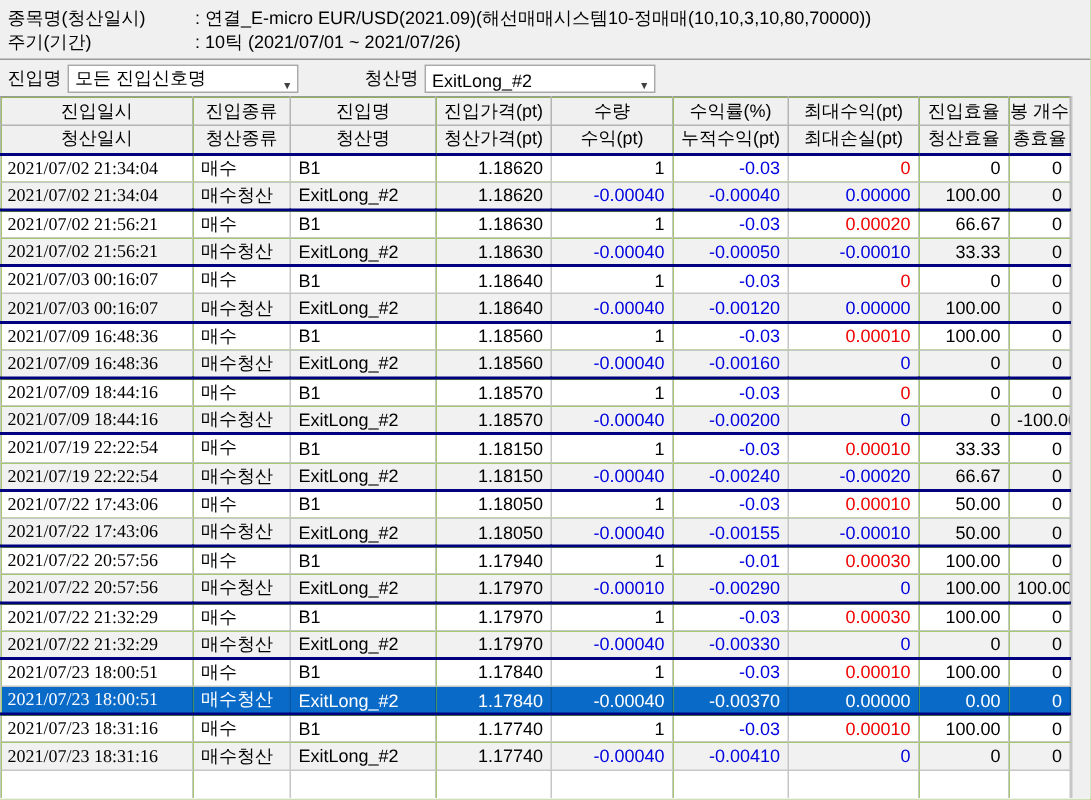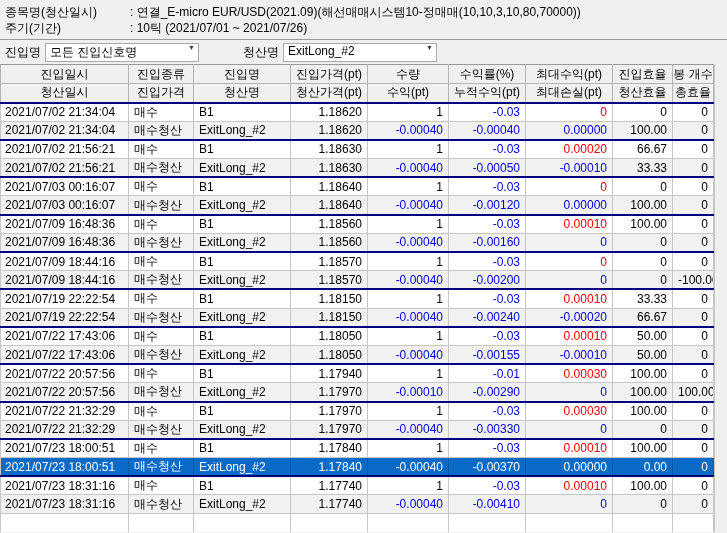--- a/index.html
+++ b/index.html
@@ -17,42 +17,42 @@
   
   .info-area{padding:4px 0 5px 5px;border-bottom:1px solid #9a9a9a;height:40px;}
   .info-line{display:flex;height:16px;line-height:16px;white-space:nowrap;}
   .info-label{width:125px;flex:0 0 125px;}
   .info-value{white-space:nowrap;text-align:right;}
   
   .filter-bar{height:24px;display:flex;align-items:center;padding-left:5px;}
   .filter-label{margin-right:4px;}
   .combo{
     width:154px;height:19px;background:#fff;border:1px solid #a9a9a9;
-    display:flex;align-items:flex-start;justify-content:space-between;
+    display:flex;align-items:flex-end;justify-content:space-between;
     padding:0 3px 0 4px;cursor:default;
   }
   .combo-text{white-space:nowrap;overflow:hidden;}
   .combo-arrow{font-size:7px;color:#404040;line-height:1;}
   .filter-gap{width:44px;}
   
   .grid-area{display:flex;align-items:stretch;height:468px;}
   table{border-collapse:collapse;table-layout:fixed;width:713px;background:#84cc16;flex:0 0 713px;}
   .right-filler{flex:1;background:var(--chrome);border-left:1px solid var(--grid);}
   th,td{
     overflow:hidden;white-space:nowrap;font-weight:normal;
     border-right:1px solid var(--grid);
   }
   thead th{
     background:var(--chrome);height:19px;text-align:center;
     border:1px solid #b4b4b4;border-top:1px solid #9a9a9a;
   }
   thead tr:last-child th{border-bottom:2px solid var(--navy);}
   tbody td{height:18.6px;padding:0 5px;}
   tbody td:nth-child(-n+3){text-align:left;padding-left:5px;}
-  tbody td:first-child{padding-left:4px;border-left:1px solid var(--grid);}
+  tbody td:first-child{padding-left:4px;border-left:1px solid var(--grid);font-family:Liberation Serif, serif;}
   tbody td:nth-child(n+4){text-align:right;}
   tr.entry{border-top:2px solid var(--navy);background:#fff;}
   tr.exit{border-top:1px solid var(--grid);border-bottom:1px solid var(--grid);background:var(--exitbg);}
   tr.entry td:nth-child(6){color:var(--blue);padding-left:32px;}
   tr.entry td:nth-child(7){color:var(--red);}
   tr.exit td:nth-child(5),tr.exit td:nth-child(6),tr.exit td:nth-child(7){color:var(--blue);}
   tr.selected td{background:var(--sel);color:var(--seltext) !important;border-right-color:var(--selline);}
   tr.filler{background:#fff;border-top:1px solid var(--grid);}
   tr.filler td{height:18px;}
 </style>
@@ -106,21 +106,21 @@
           <th>진입명</th>
           <th>진입가격(pt)</th>
           <th>수량</th>
           <th>수익률(%)</th>
           <th>최대수익(pt)</th>
           <th>진입효율</th>
           <th>봉 개수</th>
         </tr>
         <tr>
           <th>청산일시</th>
-          <th>진입가격</th>
+          <th>청산종류</th>
           <th>청산명</th>
           <th>청산가격(pt)</th>
           <th>수익(pt)</th>
           <th>누적수익(pt)</th>
           <th>최대손실(pt)</th>
           <th>청산효율</th>
           <th>총효율</th>
         </tr>
       </thead>
       <tbody id="rows">

